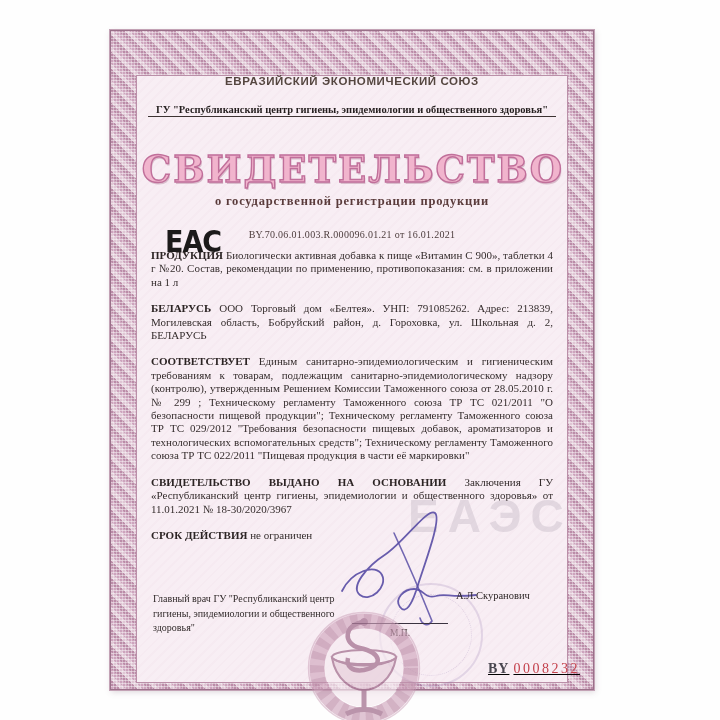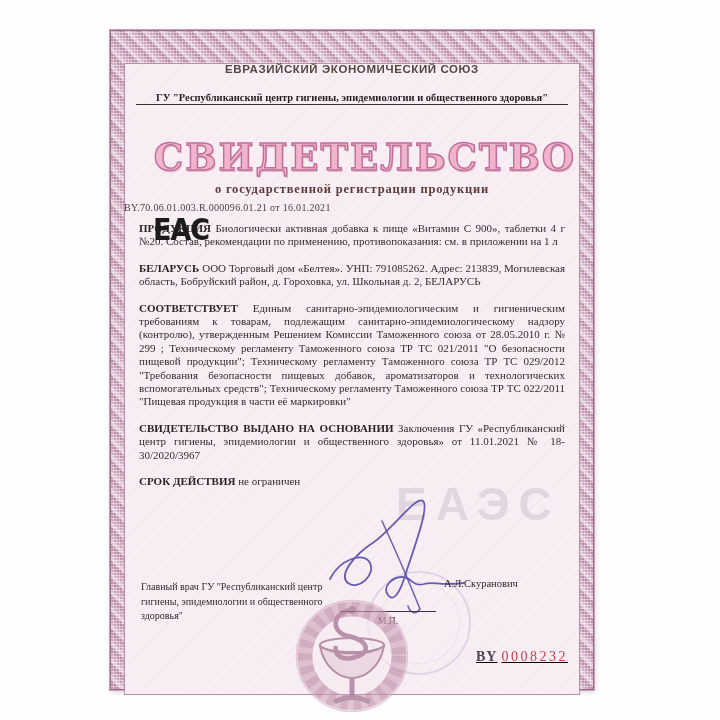--- a/index.html
+++ b/index.html
@@ -5,21 +5,21 @@
   html,body{margin:0;padding:0;}
   body{
     width:720px;height:720px;background:#ffffff;
     font-family:"Liberation Serif", serif;
     position:relative;overflow:hidden;
   }
   .photo{position:absolute;inset:0;background:#fefefe;}
   
   .cert{
     position:absolute;left:110px;top:30px;width:484px;height:660px;
-    padding:14px;box-sizing:border-box;
+    padding:26px;box-sizing:border-box;
     background:
       repeating-linear-gradient(0deg, rgba(255,255,255,0.45) 0 1px, rgba(255,255,255,0) 1px 3px),
       repeating-linear-gradient(90deg, rgba(255,255,255,0.35) 0 1px, rgba(255,255,255,0) 1px 3px),
       repeating-linear-gradient(45deg, #cda4bd 0 4px, #bb8ca8 4px 8px, #dfc6d4 8px 12px);
     box-shadow: inset 0 0 0 1px #9a7089, 0 0 0 1px #c3a2b5, 1px 2px 6px rgba(120,90,110,0.25);
   }
   .cert-inner{
     position:relative;width:100%;height:100%;
     background:
       repeating-linear-gradient(135deg, rgba(236,210,224,0.14) 0 2px, rgba(255,255,255,0) 2px 7px),
@@ -46,21 +46,21 @@
     font-family:"DejaVu Serif", serif;
     font-size:37px;font-weight:bold;letter-spacing:2px;
     color:#f1b4cd;-webkit-text-stroke:1.4px #c06f9a;
     text-shadow:1px 2px 0 rgba(150,80,115,0.30);
   }
   .subtitle{
     margin-top:3px;text-align:center;
     font-size:12.5px;font-weight:bold;color:#5a3b3b;letter-spacing:0.8px;
   }
   .cert-number{
-    margin-top:5px;text-align:left;font-size:10px;color:#4c3c3c;letter-spacing:0.3px;
+    margin-top:20px;text-align:center;font-size:10px;color:#4c3c3c;letter-spacing:0.3px;
   }
   .eac{
     position:absolute;left:29px;top:151px;
     font-family:"DejaVu Sans", sans-serif;
     font-size:27px;font-weight:900;color:#1c1a1a;
     letter-spacing:-1px;transform:scaleY(1.12);
   }
   .sec{
     margin:9px 15px 0;font-size:11px;line-height:13.4px;
     color:#352d2d;text-align:justify;

